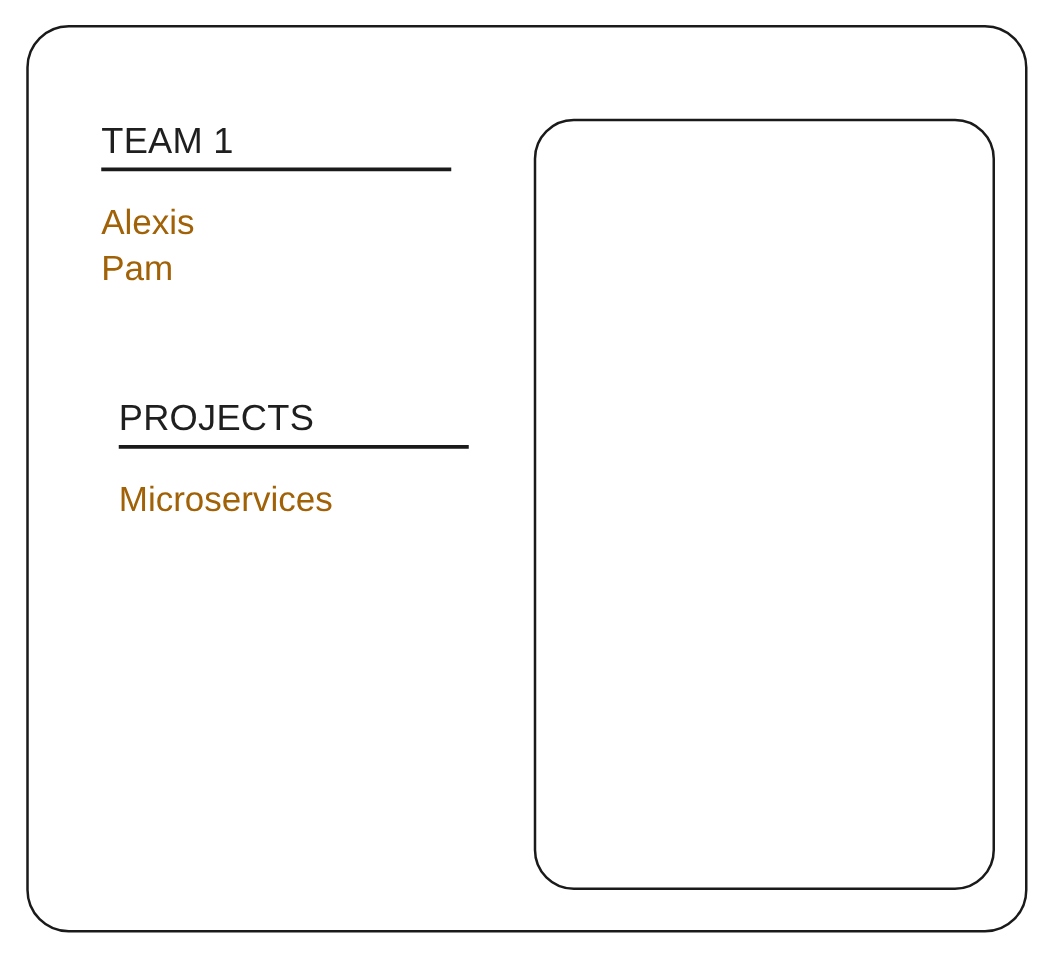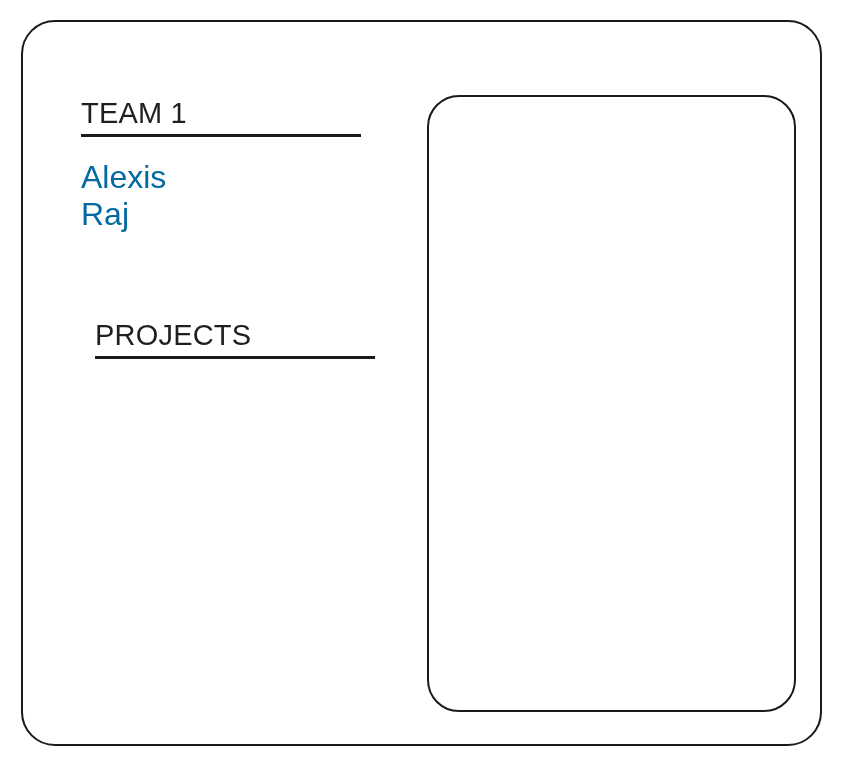--- a/index.html
+++ b/index.html
@@ -72,50 +72,51 @@
   
   .underlined .rule {
     margin-top: 4px;
   }
 
   .entry-list {
     margin-top: 22px;
   }
 
   .entry {
-    font-size: 32px;
+    font-size: 28px;
     line-height: 37px;
-    color: #0369a1;
+    color: #a16207;
     white-space: nowrap;
   }
 
   
   #team-members-section   { left: 58px;  top: 74px;  width: 280px; }
   #team-projects-section  { left: 72px;  top: 296px; width: 280px; }
 </style>
 </head>
 <body>
 
 <div id="diagram-canvas">
 
   <div class="team-box">
 
     <div class="section underlined" id="team-members-section">
       <div class="section-title">TEAM 1</div>
       <div class="rule"></div>
       <div class="entry-list">
         <div class="entry">Alexis</div>
-        <div class="entry">Raj</div>
+        <div class="entry">Pam</div>
       </div>
     </div>
 
     <div class="section underlined" id="team-projects-section">
       <div class="section-title">PROJECTS</div>
       <div class="rule"></div>
       <div class="entry-list">
+        <div class="entry">Microservices</div>
       </div>
     </div>
 
     <div class="subteam-box">
 
       
       
 
       
       

